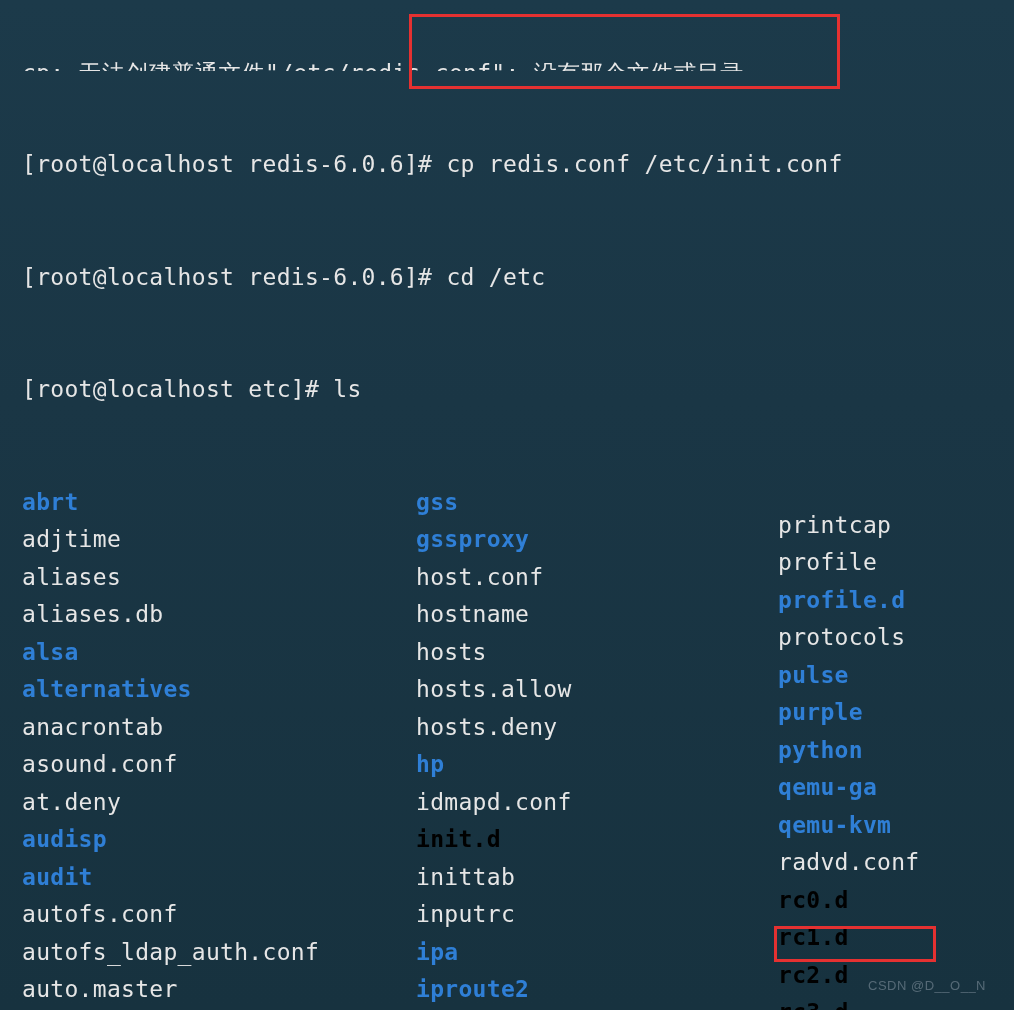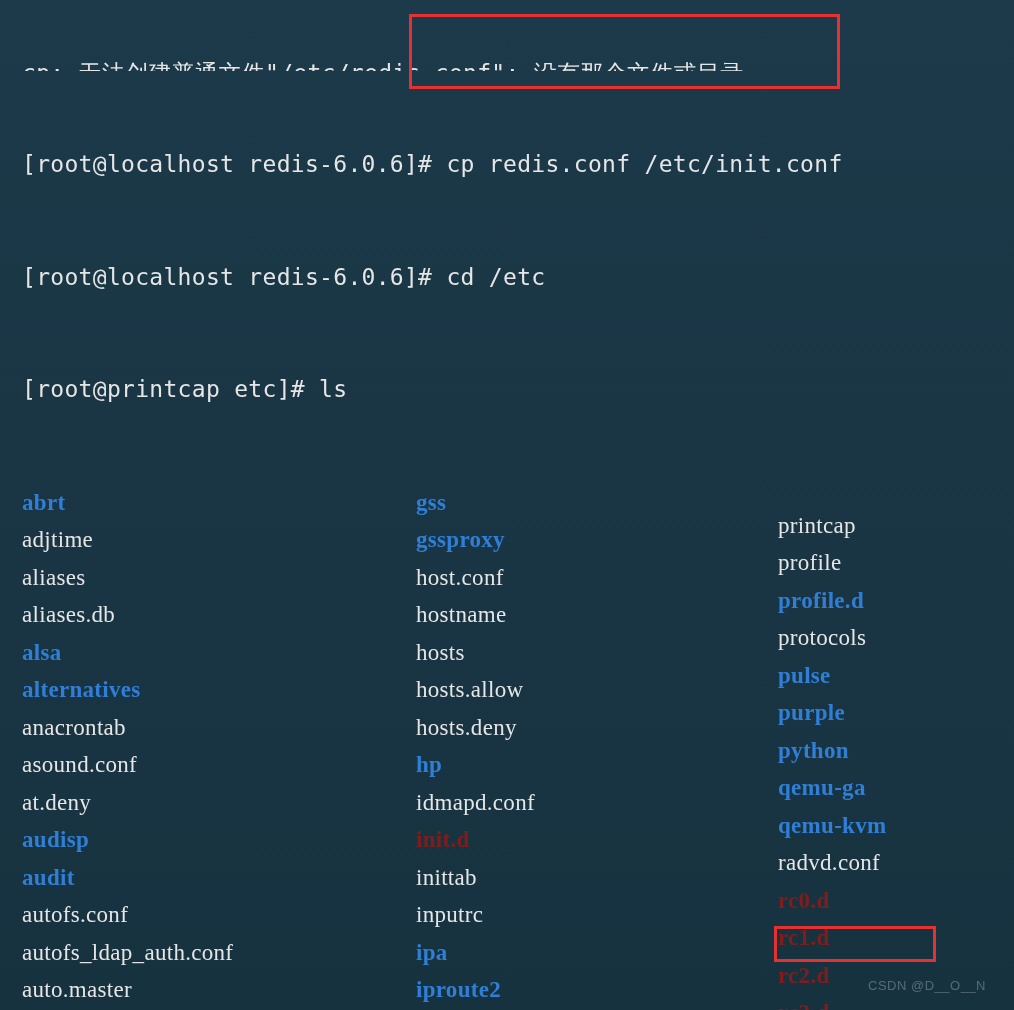--- a/index.html
+++ b/index.html
@@ -13,26 +13,26 @@
     overflow:hidden;
     position:relative;
     font-weight:500;
     letter-spacing:0.3px;
   }
   .term{
     padding:0 0 0 22px;
     white-space:pre;
   }
   .row{display:block;height:37.5px;}
-  .cols{display:flex;font-family:Liberation Serif, serif;}
+  .cols{display:flex;}
   .c1{width:394px;flex-shrink:0;}
   .c2{width:362px;flex-shrink:0;}
   .c3{flex-shrink:0;margin-top:23px;}
   .f-dir{color:#2f7fd6;font-weight:700;}
-  .f-link{color:#7f1d1d;font-weight:700;}
+  .f-link{color:#000000;font-weight:700;}
   .f-plain{color:#e6e6e6;}
   .prompt{color:#e6e6e6;text-align:right;}
   .hl-box{
     position:absolute;
     border:3px solid #e53131;
     box-sizing:border-box;
     pointer-events:none;
   }
   .watermark{
     position:absolute;right:28px;bottom:6px;
@@ -44,20 +44,20 @@
     margin-top:-20px;
   }
 </style>
 </head>
 <body>
 
 <div class="term">
   <div class="row topcut"><span>cp: 无法创建普通文件"/etc/redis.conf": 没有那个文件或目录</span></div>
   <div class="row"><span class="prompt">[root@localhost redis-6.0.6]# </span><span>cp redis.conf /etc/init.conf</span></div>
   <div class="row"><span class="prompt">[root@localhost redis-6.0.6]# </span><span>cd /etc</span></div>
-  <div class="row"><span class="prompt">[root@printcap etc]# </span><span>ls</span></div>
+  <div class="row"><span class="prompt">[root@localhost etc]# </span><span>ls</span></div>
   <div id="ls-out"><div class="row cols"><div class="c1"><span class="f-dir">abrt</span></div><div class="c2"><span class="f-dir">gss</span></div><div class="c3"><span class="f-plain">printcap</span></div></div><div class="row cols"><div class="c1"><span class="f-plain">adjtime</span></div><div class="c2"><span class="f-dir">gssproxy</span></div><div class="c3"><span class="f-plain">profile</span></div></div><div class="row cols"><div class="c1"><span class="f-plain">aliases</span></div><div class="c2"><span class="f-plain">host.conf</span></div><div class="c3"><span class="f-dir">profile.d</span></div></div><div class="row cols"><div class="c1"><span class="f-plain">aliases.db</span></div><div class="c2"><span class="f-plain">hostname</span></div><div class="c3"><span class="f-plain">protocols</span></div></div><div class="row cols"><div class="c1"><span class="f-dir">alsa</span></div><div class="c2"><span class="f-plain">hosts</span></div><div class="c3"><span class="f-dir">pulse</span></div></div><div class="row cols"><div class="c1"><span class="f-dir">alternatives</span></div><div class="c2"><span class="f-plain">hosts.allow</span></div><div class="c3"><span class="f-dir">purple</span></div></div><div class="row cols"><div class="c1"><span class="f-plain">anacrontab</span></div><div class="c2"><span class="f-plain">hosts.deny</span></div><div class="c3"><span class="f-dir">python</span></div></div><div class="row cols"><div class="c1"><span class="f-plain">asound.conf</span></div><div class="c2"><span class="f-dir">hp</span></div><div class="c3"><span class="f-dir">qemu-ga</span></div></div><div class="row cols"><div class="c1"><span class="f-plain">at.deny</span></div><div class="c2"><span class="f-plain">idmapd.conf</span></div><div class="c3"><span class="f-dir">qemu-kvm</span></div></div><div class="row cols"><div class="c1"><span class="f-dir">audisp</span></div><div class="c2"><span class="f-link">init.d</span></div><div class="c3"><span class="f-plain">radvd.conf</span></div></div><div class="row cols"><div class="c1"><span class="f-dir">audit</span></div><div class="c2"><span class="f-plain">inittab</span></div><div class="c3"><span class="f-link">rc0.d</span></div></div><div class="row cols"><div class="c1"><span class="f-plain">autofs.conf</span></div><div class="c2"><span class="f-plain">inputrc</span></div><div class="c3"><span class="f-link">rc1.d</span></div></div><div class="row cols"><div class="c1"><span class="f-plain">autofs_ldap_auth.conf</span></div><div class="c2"><span class="f-dir">ipa</span></div><div class="c3"><span class="f-link">rc2.d</span></div></div><div class="row cols"><div class="c1"><span class="f-plain">auto.master</span></div><div class="c2"><span class="f-dir">iproute2</span></div><div class="c3"><span class="f-link">rc3.d</span></div></div><div class="row cols"><div class="c1"></div><div class="c2"></div><div class="c3"></div></div></div>
 </div>
 
 <div class="watermark">CSDN @D__O__N</div>
 
 <div class="hl-box" style="left: 409px; top: 14px; width: 431px; height: 75px;"></div>
 <div class="hl-box" style="left: 774px; top: 926px; width: 162px; height: 36px;"></div>
 
 </body></html>

